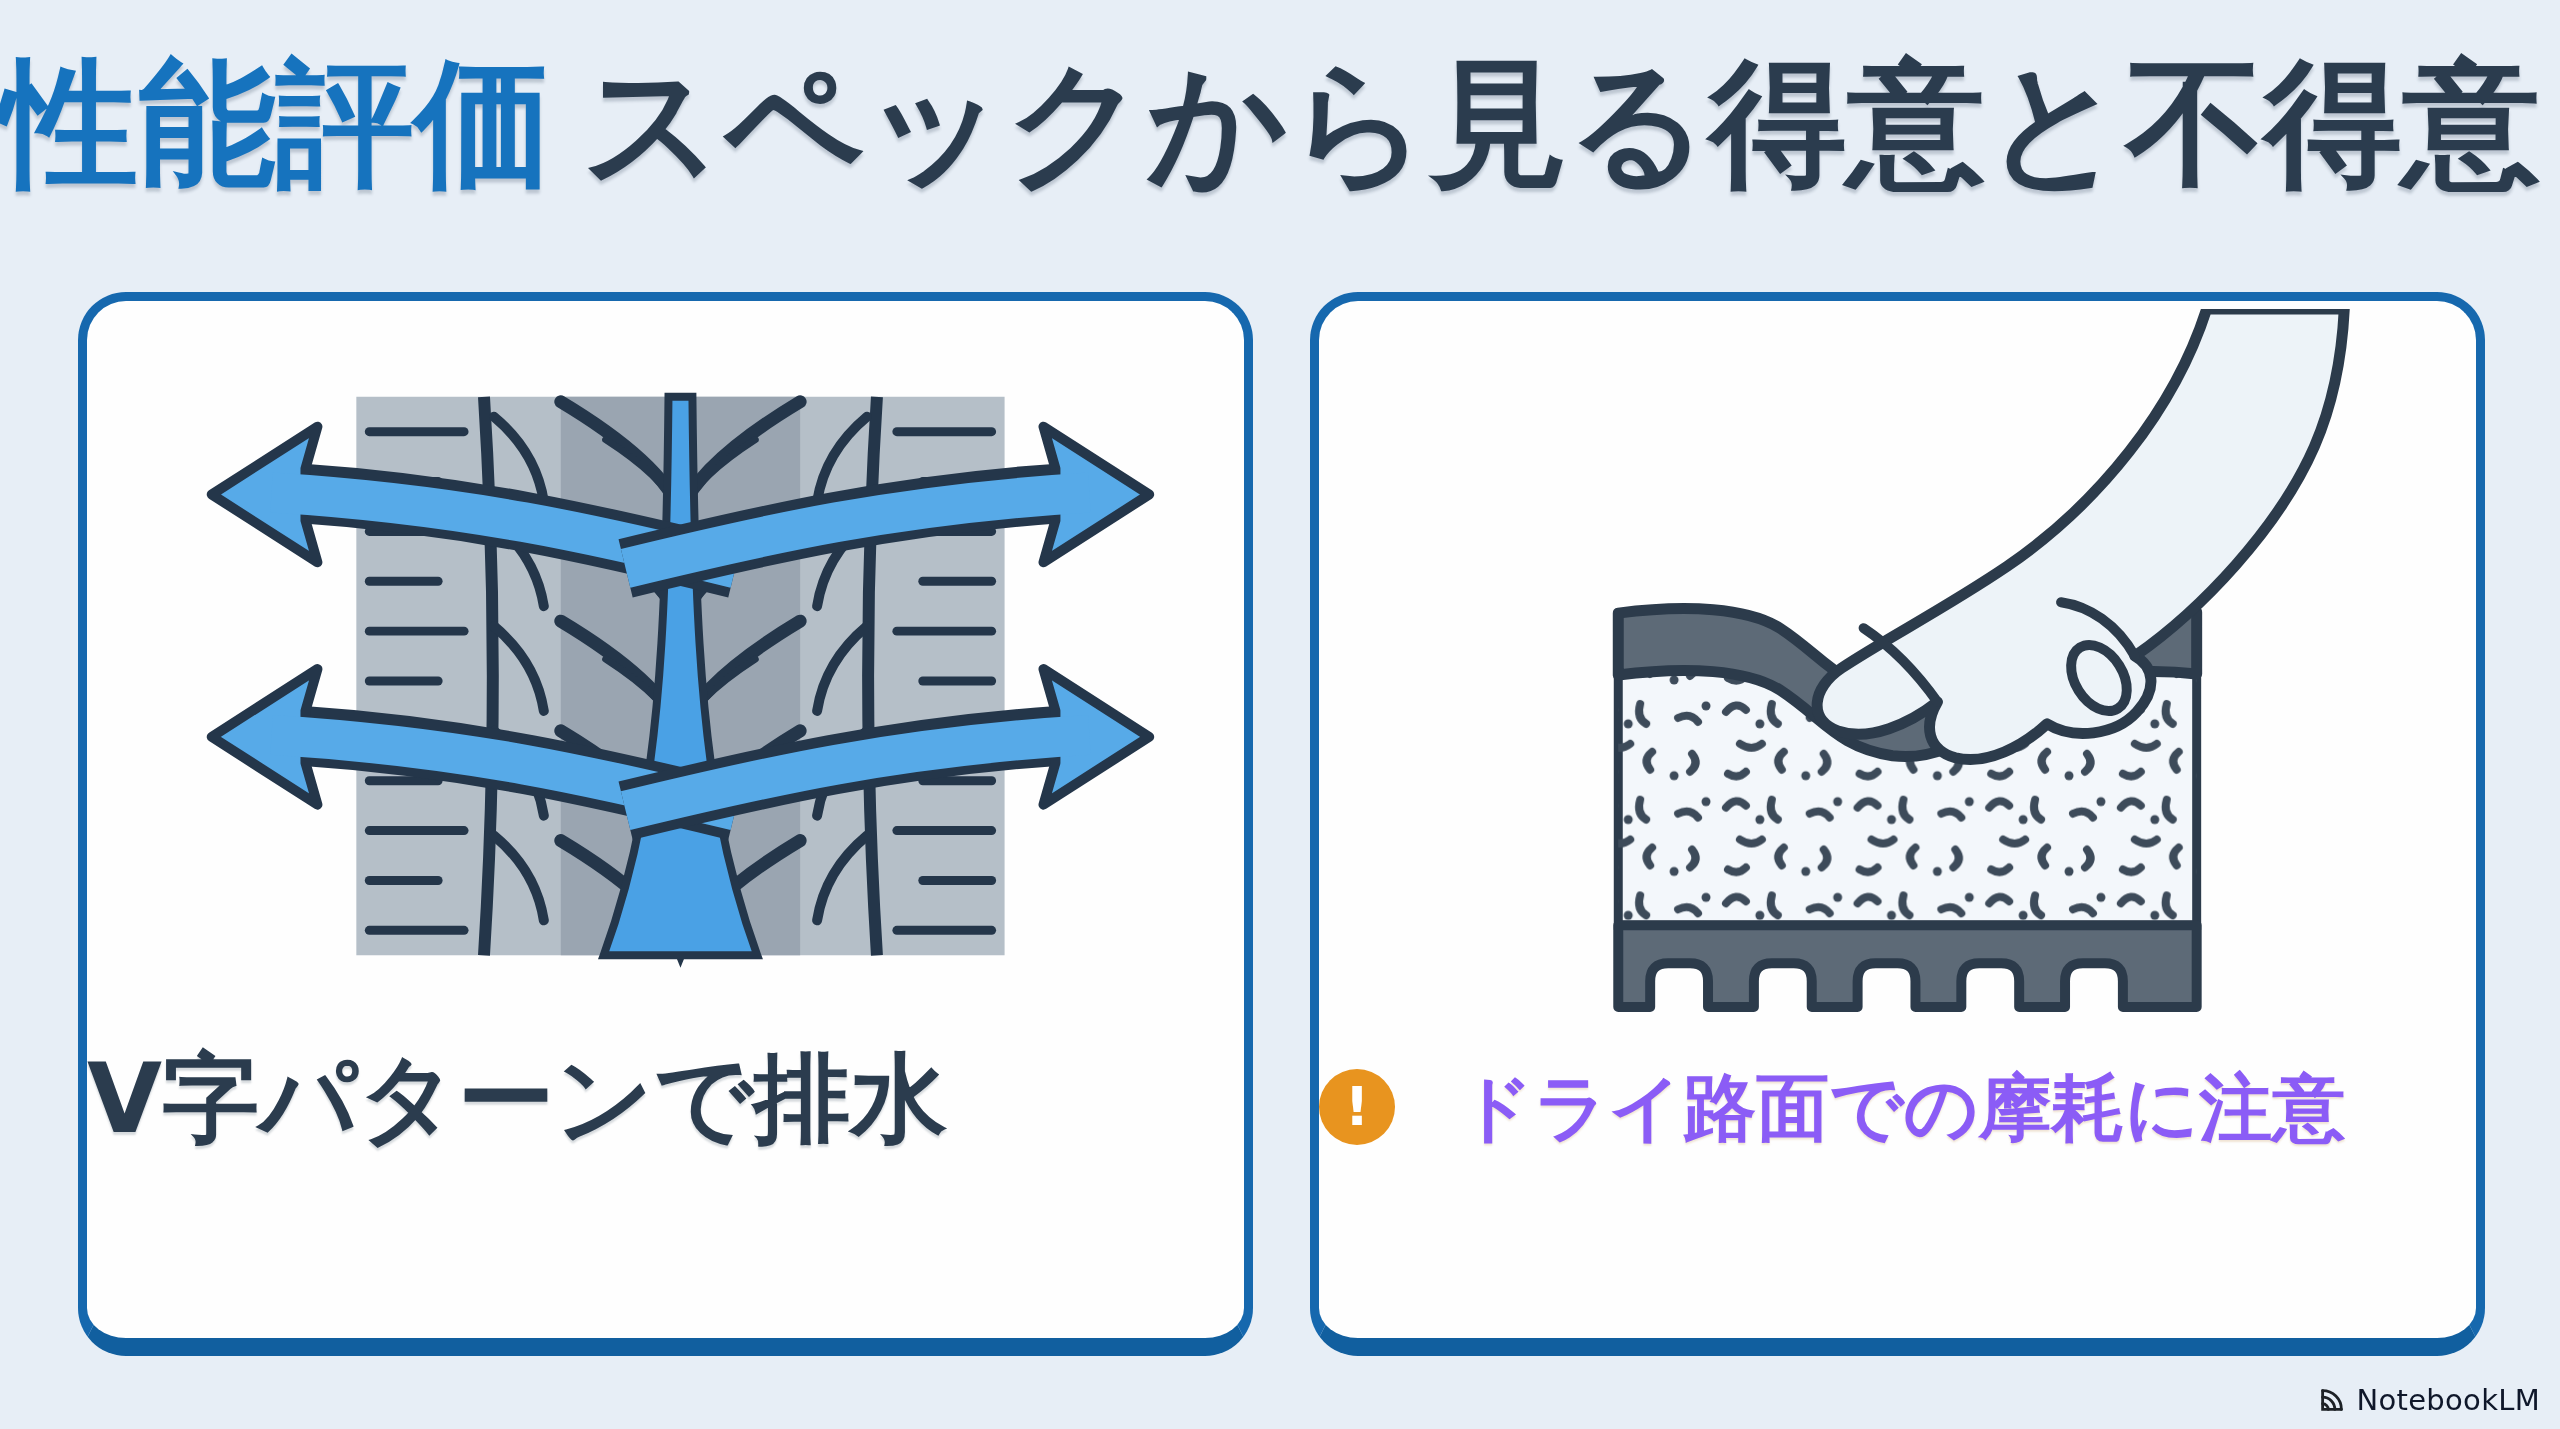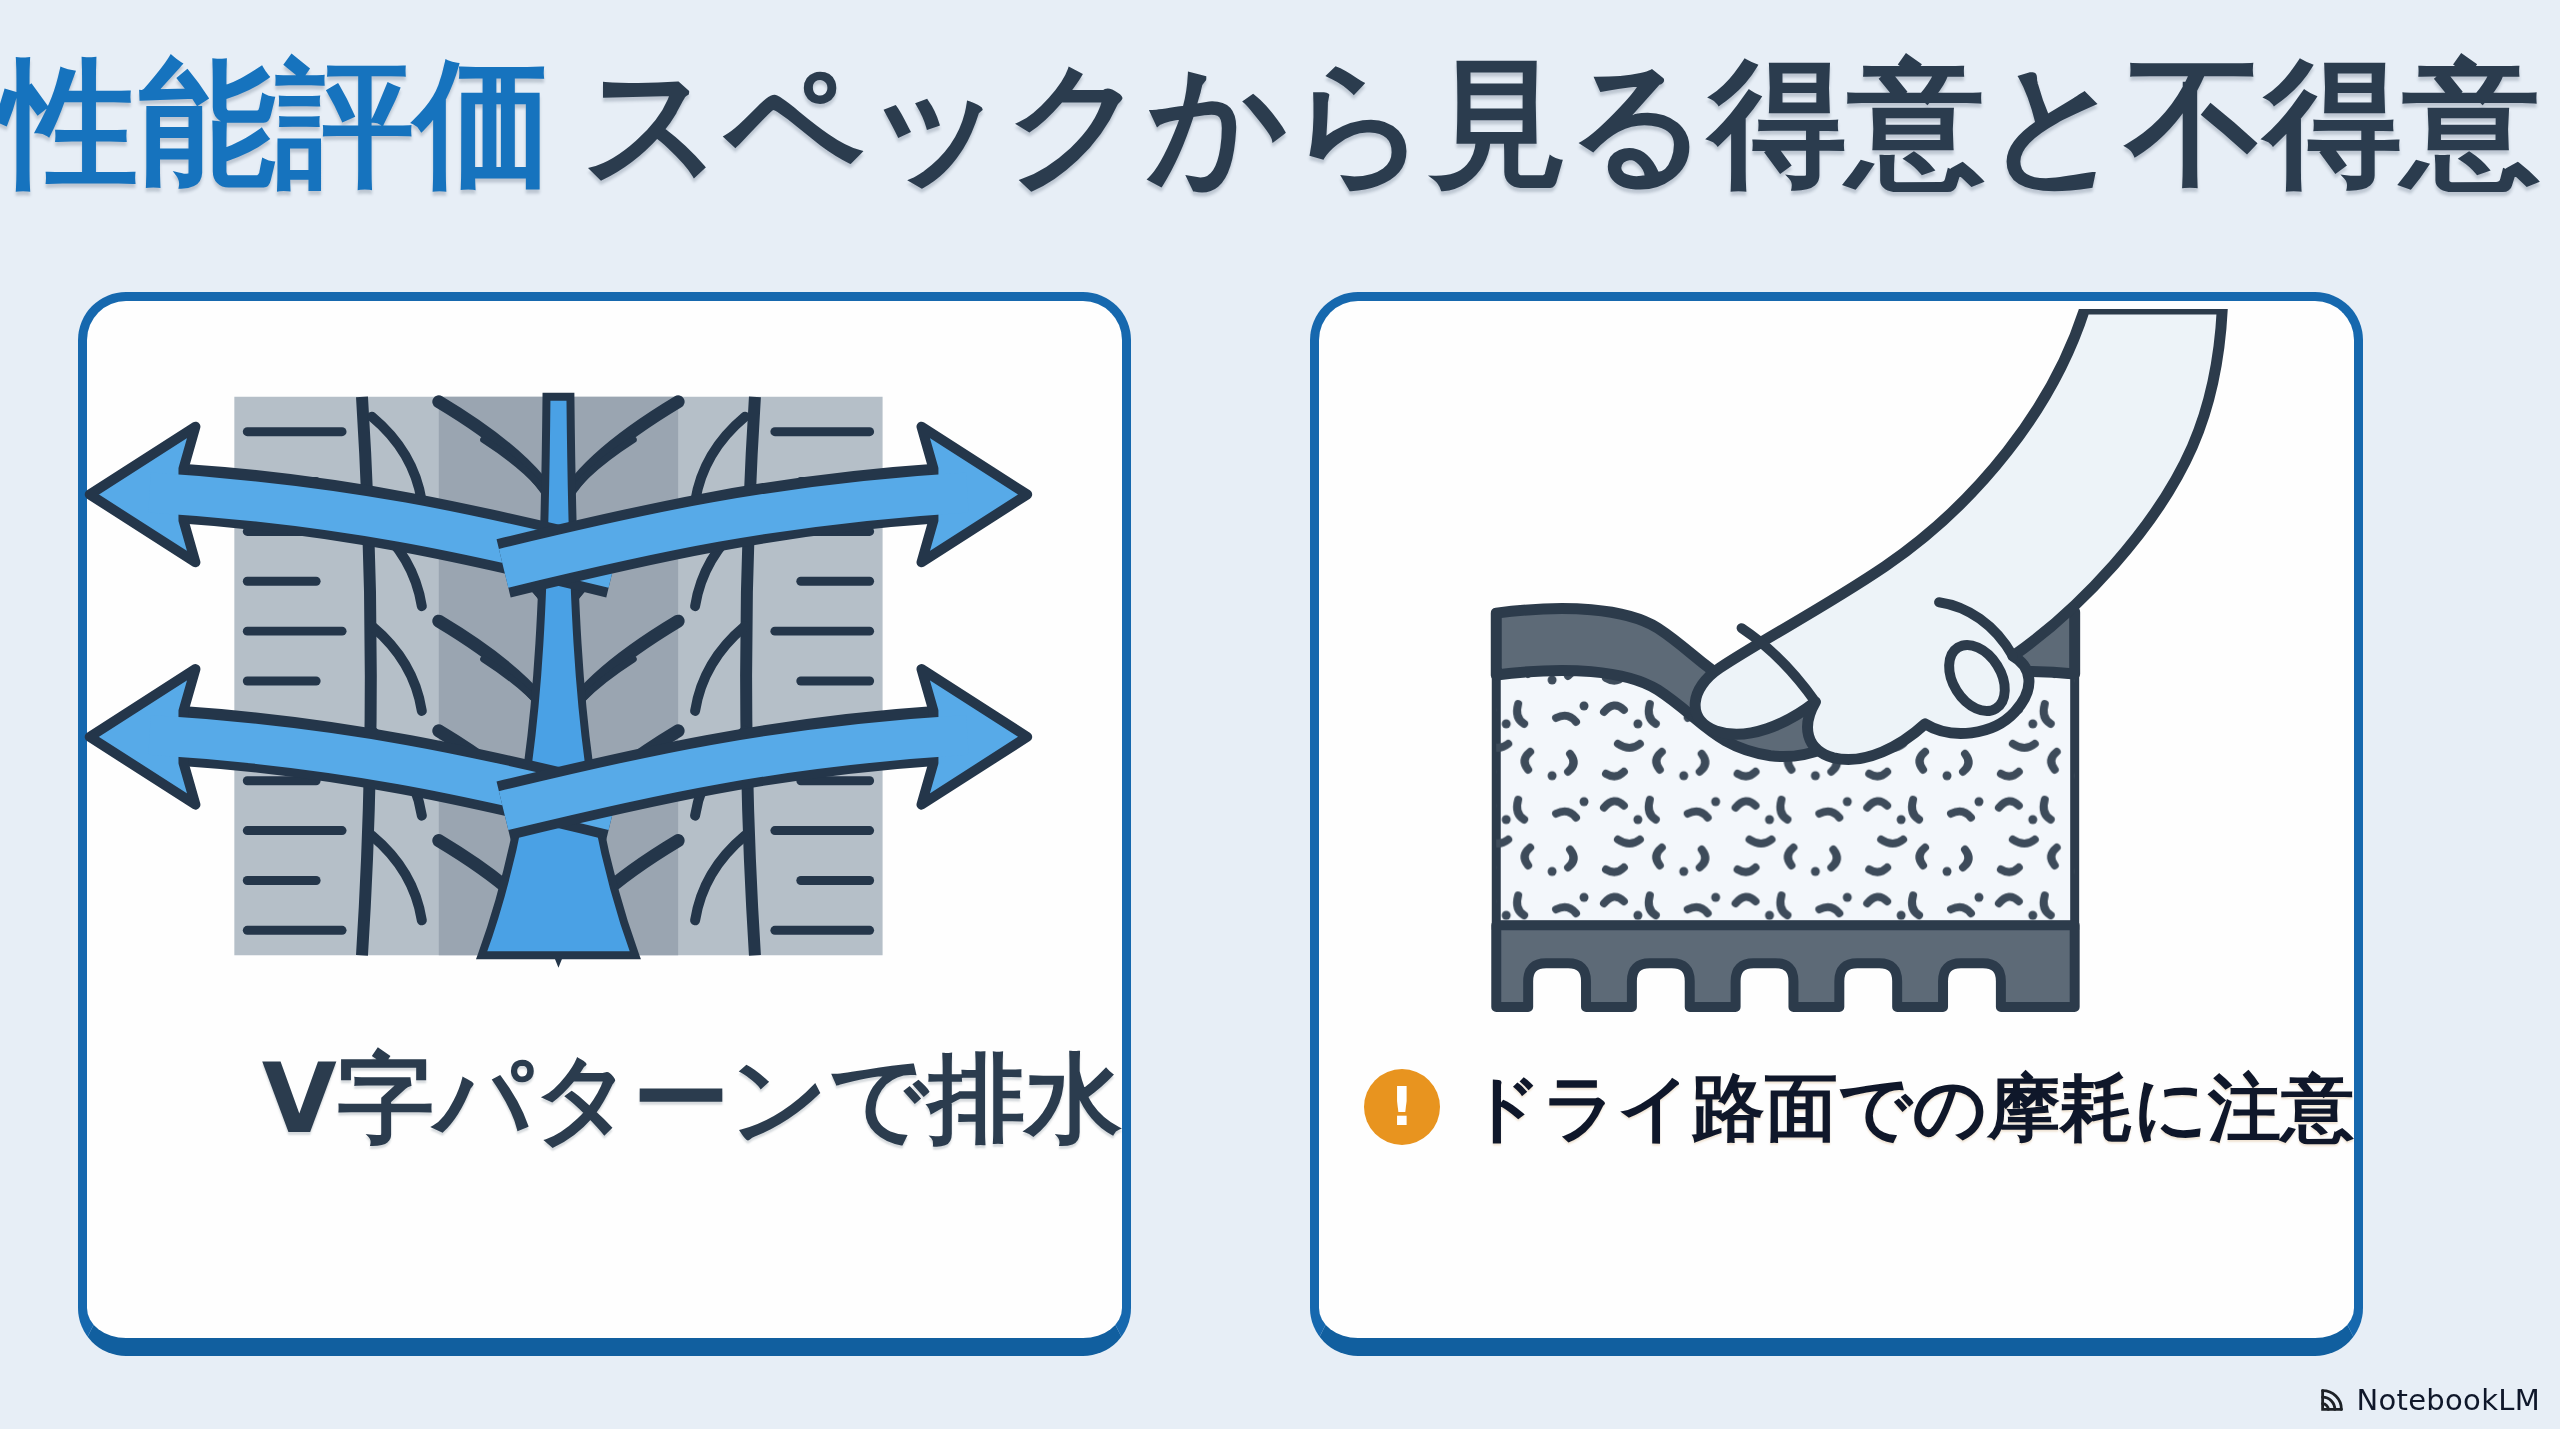--- a/index.html
+++ b/index.html
@@ -9,45 +9,46 @@
     font-family:"DejaVu Sans","Liberation Sans",sans-serif;
   }
   .title{
     position:absolute;top:34px;left:0;width:2112px;
     text-align:center;font-size:138px;font-weight:800;line-height:1.3;
     color:#2b3c4e;letter-spacing:0px;white-space:nowrap;
     text-shadow:0 4px 3px rgba(40,60,80,0.22);
   }
   .title .hl{color:#1673be;margin-right:30px;}
   .card{
-    position:absolute;top:292px;width:1053px;height:1064px;box-sizing:border-box;
+    position:absolute;top:292px;width:1175px;height:1064px;box-sizing:border-box;
     background:#fefefe;
     border:9px solid #1668ae;border-bottom:18px solid #115f9f;
     border-radius:48px;
-    display:flex;flex-direction:column;align-items:flex-end;
+    display:flex;flex-direction:column;align-items:flex-start;
   }
   .card.left{left:78px;}
   .card.right{left:1310px;}
   svg.illus{flex:none;margin-top:8px;}
   .caption{
     font-size:97px;font-weight:800;color:#2b3c4e;text-align:center;
     line-height:1.24;margin-top:-12px;white-space:nowrap;
     text-shadow:0 3px 2px rgba(40,60,80,0.18);
   }
   .warning-row{
     display:flex;align-items:center;gap:28px;margin-top:30px;white-space:nowrap;
   }
   .warning-badge{
     width:76px;height:76px;border-radius:50%;background:#e8941f;flex:none;
     display:flex;align-items:center;justify-content:center;
     color:#ffffff;font-size:54px;font-weight:800;line-height:1;
   }
   .warning-text{
-    font-size:73px;font-weight:800;color:#0f172a;line-height:1;
+    font-size:73px;font-weight:800;color:#8b5cf6;line-height:1;
     text-shadow:0 2px 2px rgba(180,110,20,0.18);
+    margin-left:36px;
   }
   .brand{
     position:absolute;right:20px;bottom:12px;
     display:flex;align-items:center;gap:9px;
   }
   .brand-text{font-size:29px;font-weight:400;color:#0f172a;letter-spacing:0.3px;}
 </style>
 </head>
 <body>
 

